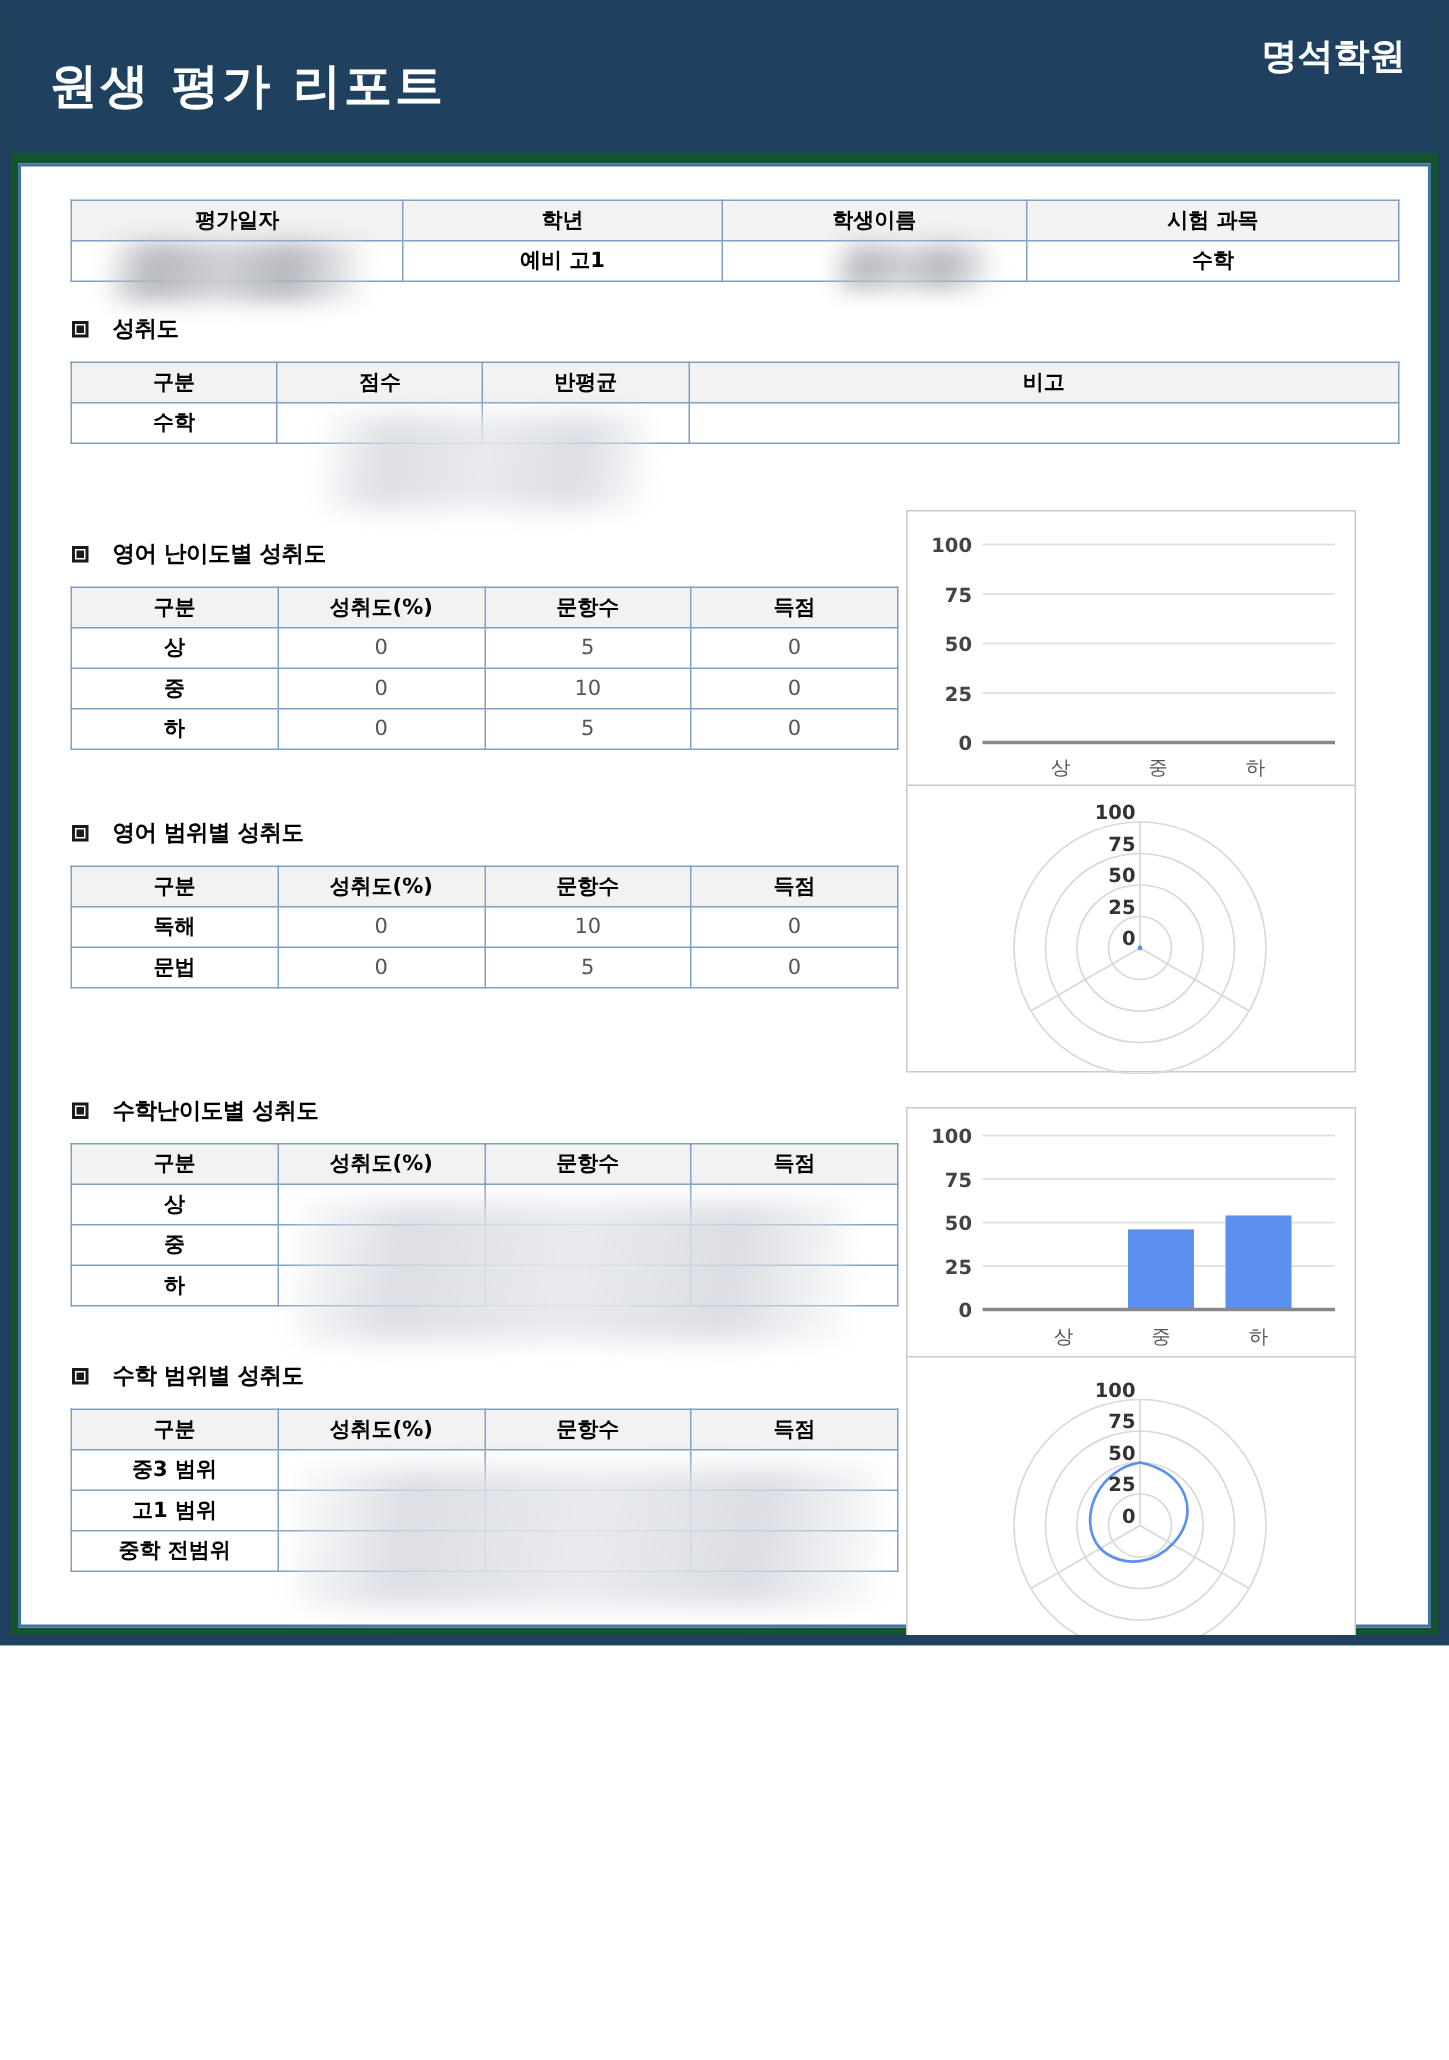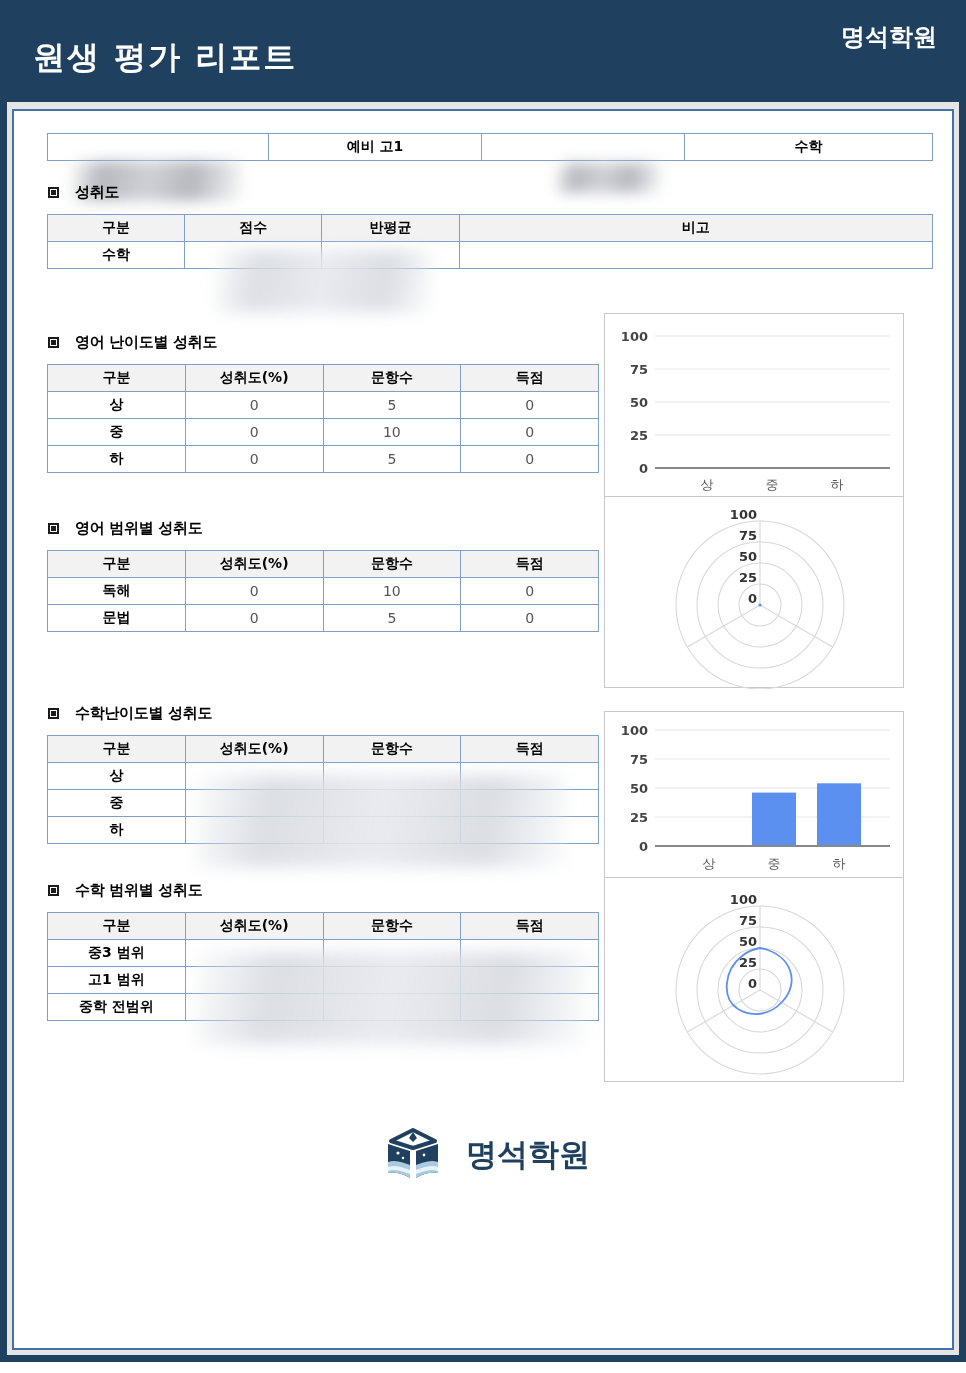--- a/index.html
+++ b/index.html
@@ -5,22 +5,22 @@
 <style>
   * { box-sizing: border-box; }
   html, body {
     margin: 0; padding: 0;
     background: #ffffff;
     font-family: "DejaVu Sans", "Liberation Sans", sans-serif;
   }
   .page {
     position: relative;
     width: 966px;
-    height: 1362px;
-    background: #e5e5e5;
+    height: 1097px;
+    background: #14532d;
     border: 7px solid #1f405e;
     overflow: hidden;
   }
   
   .header {
     position: relative;
     height: 95px;
     background: #1f405e;
     display: flex;
     align-items: center;
@@ -181,20 +181,26 @@
 
       <div style="position:relative;">
         <table class="rpt info">
           <colgroup>
               <col style="width:25%">
               <col style="width:24%">
               <col style="width:23%">
               <col style="width:28%">
             </colgroup>
           <tbody>
+              <tr>
+            <th>평가일자</th>
+            <th>학년</th>
+            <th>학생이름</th>
+            <th>시험 과목</th>
+          </tr>
           <tr>
             <td class="rowhead"></td>
             <td class="rowhead">예비 고1</td>
             <td class="rowhead"></td>
             <td class="rowhead">수학</td>
           </tr>
         </tbody>
           </table>
         <div class="redact" style="left:28px; top:28px; width:170px; height:40px;"></div>
         <div class="redact" style="left:512px; top:30px; width:105px; height:30px;"></div>

